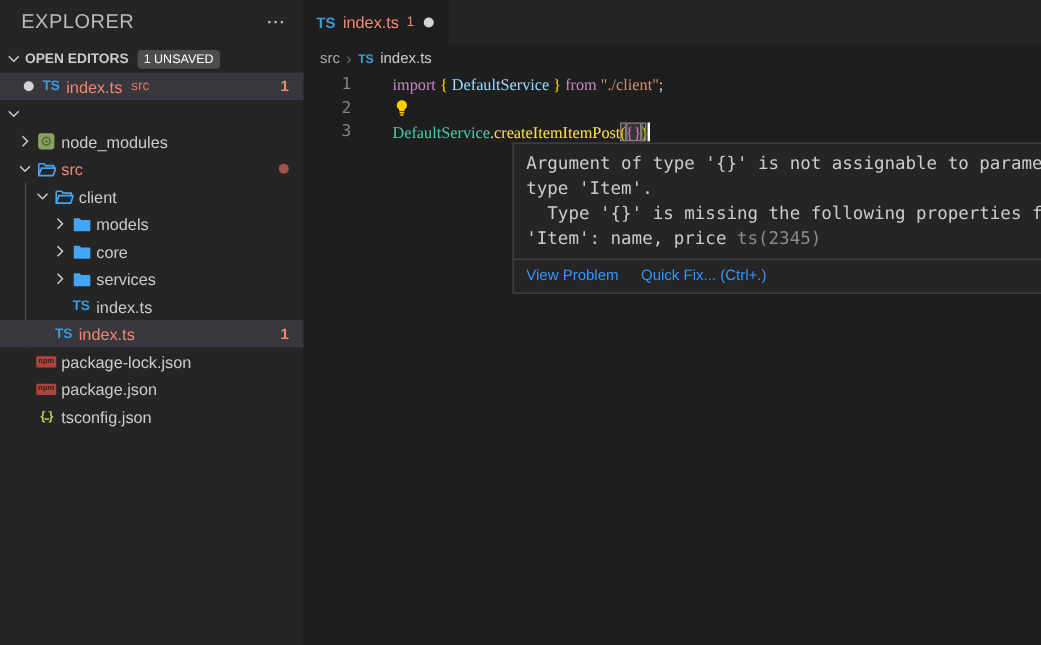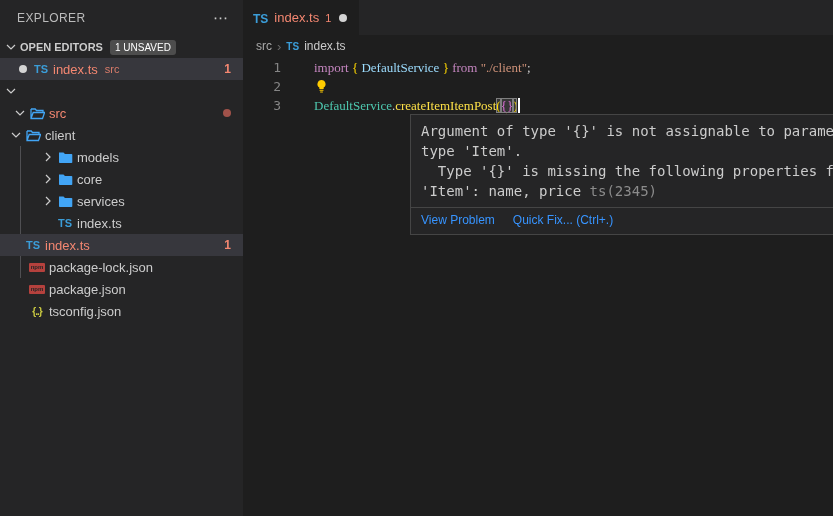--- a/index.html
+++ b/index.html
@@ -6,35 +6,35 @@
   body { background:#000; }
   .app {
     position:relative; width:833px; height:516px; overflow:hidden;
     background:#1e1e1e; font-family:"Liberation Sans", sans-serif;
     color:#cccccc; cursor:default; user-select:none;
   }
 
   
   .sidebar { position:absolute; left:0; top:0; width:243px; height:516px; background:#252526; }
   .sidebar-header { height:36px; display:flex; align-items:center; justify-content:space-between; padding:0 14px 0 17px; }
-  .sidebar-title { font-size:12px; letter-spacing:.4px; color:#bbbbbb; }
+  .sidebar-title { font-size:16px; letter-spacing:.4px; color:#bbbbbb; }
   .more-btn { font-size:15px; color:#cccccc; line-height:10px; letter-spacing:1px; }
 
   .section-header { height:22px; display:flex; align-items:center; font-size:11px; font-weight:bold; color:#cccccc; padding-left:3px; }
   .section-header .label { margin-left:1px; }
   .chev { width:16px; height:16px; display:inline-flex; align-items:center; justify-content:center; flex:none; }
   .chev svg { display:block; }
 
   .badge-gray { background:#4d4d4d; color:#ffffff; font-size:10px; font-weight:normal; padding:2px 5px; border-radius:3px; margin-left:7px; }
 
   .row { height:22px; display:flex; align-items:center; font-size:13px; color:#cccccc; position:relative; }
   .row.selected { background:#37373d; }
   .icon-slot { width:18px; height:16px; display:inline-flex; align-items:center; justify-content:center; flex:none; }
   .spacer16 { width:16px; flex:none; }
-  .lvl1 { padding-left:12px; } .lvl2 { padding-left:8px; } .lvl3 { padding-left:40px; }
+  .lvl1 { padding-left:12px; } .lvl2 { padding-left:26px; } .lvl3 { padding-left:40px; }
   .tree-label { margin-left:3px; white-space:nowrap; }
   .err-text { color:#f48771 !important; }
   .desc-text { font-size:11px; color:#f48771; opacity:.85; margin-left:7px; }
   .row-right { margin-left:auto; margin-right:12px; display:flex; align-items:center; }
   .err-count { color:#f48771; font-size:12px; font-weight:bold; }
   .dot { width:8px; height:8px; border-radius:50%; display:inline-block; }
   .dot-white { background:#d4d4d4; }
   .dot-brick { background:#a1524a; }
 
   .ts-icon { font-size:11px; font-weight:bold; color:#3b9dd8; font-family:"Liberation Sans",sans-serif; }
@@ -121,20 +121,35 @@
       <span class="chev">
         <svg width="16" height="16" viewBox="0 0 16 16">
             <path d="M4 6l4 4 4-4" stroke="#cccccc" stroke-width="1.2" fill="none"></path>
           </svg>
       </span>
     </div>
 
     <div style="position:relative;">
       <div class="indent-guide" style="top:44px; height:132px;"></div>
 
+      <div class="row lvl1">
+        <span class="chev">
+          <svg width="16" height="16" viewBox="0 0 16 16">
+              <path d="M6 4l4 4-4 4" stroke="#cccccc" stroke-width="1.2" fill="none"></path>
+            </svg>
+        </span>
+        <span class="icon-slot">
+          <svg width="14" height="14" viewBox="0 0 14 14">
+              <rect x=".5" y=".5" width="13" height="13" rx="2.5" fill="#8aa15f"></rect>
+              <circle cx="7" cy="7" r="3.1" fill="none" stroke="#55663a" stroke-width="1.3"></circle>
+              <circle cx="7" cy="7" r="1" fill="#55663a"></circle>
+            </svg>
+        </span>
+        <span class="tree-label">node_modules</span>
+      </div>
 
       <div class="row lvl1">
         <span class="chev">
           <svg width="16" height="16" viewBox="0 0 16 16">
               <path d="M4 6l4 4 4-4" stroke="#cccccc" stroke-width="1.2" fill="none"></path>
             </svg>
         </span>
         <span class="icon-slot">
           <svg width="15" height="13" viewBox="0 0 15 13">
               <path d="M1 2h4.2l1.3 1.5h6.5v2M1 2v9.5h11.5L14.6 5.5H3.2L1 11.5" fill="none" stroke="#42a5f5" stroke-width="1.3"></path>

